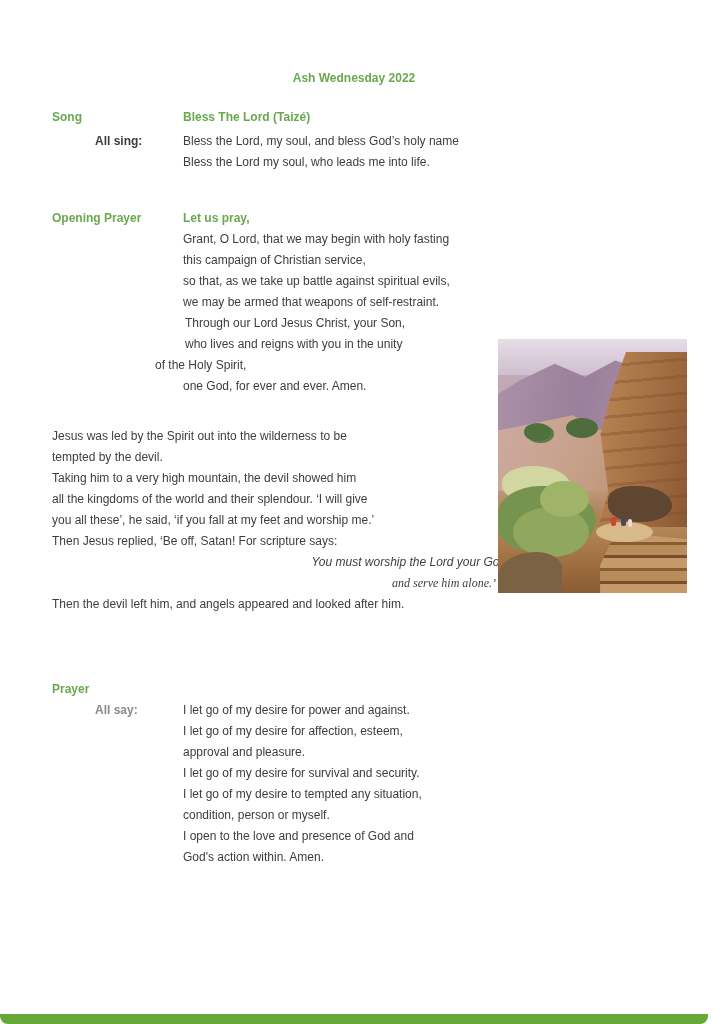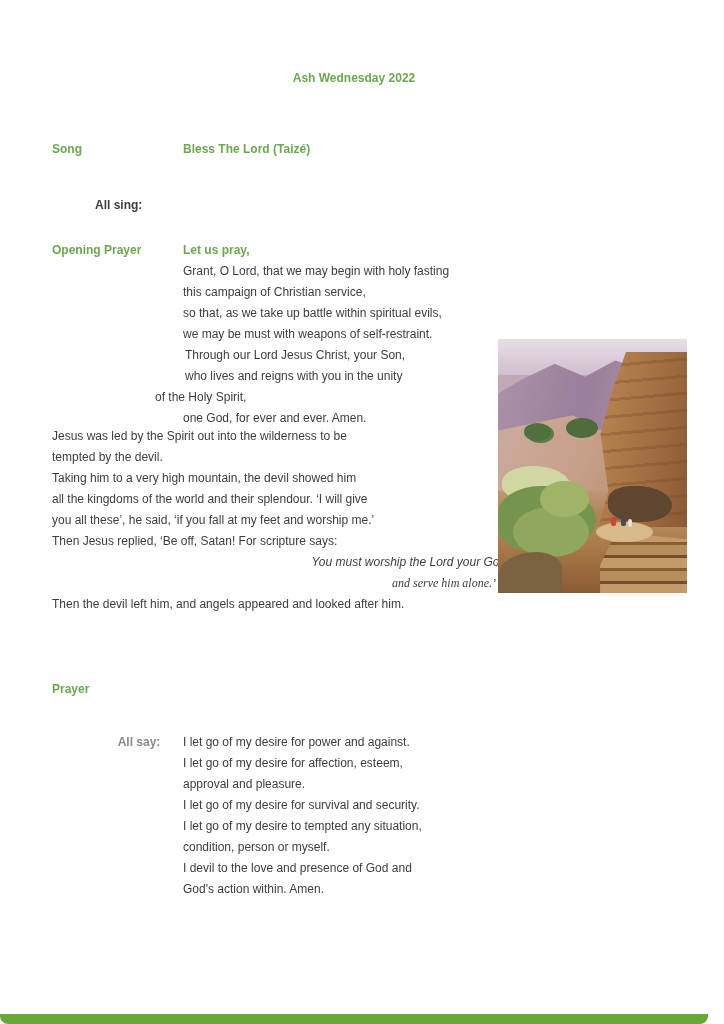--- a/index.html
+++ b/index.html
@@ -4,23 +4,23 @@
 <style>
   html,body{margin:0;padding:0;background:#ffffff;}
   .page{
     position:relative; width:708px; height:1024px; background:#ffffff;
     font-family:"Liberation Sans","DejaVu Sans",sans-serif;
     font-size:12px; line-height:21px; color:#3d3d3d; overflow:hidden;border-radius:8px;
   }
   .abs{position:absolute;}
   .green{color:#6aa84f; font-weight:bold;}
   .bold{font-weight:bold;}
-  .gray{color:#8a8a8a; font-weight:bold;text-align:center;}
+  .gray{color:#8a8a8a; font-weight:bold;}
   .italic{font-style:italic;text-align:center;}
-  .row{display:flex; align-items:flex-start;margin-top:32px;}
+  .row{display:flex; align-items:flex-start;}
   .col-label{width:131px; flex:none;}
   .col-label.sub{padding-left:43px; box-sizing:border-box;}
   .line{height:21px; white-space:nowrap;}
   .gap3{height:3px;}
   .outdent{margin-left:-28px;}
   .ind1{margin-left:91px;}
   .ind2{margin-left:158px;font-family:Liberation Serif, serif;}
   .title-block{left:0; right:0; top:68px; text-align:center;}
 
   
@@ -72,32 +72,36 @@
   </div>
 
   <div class="abs" style="left:52px; top:107px; right:30px;">
     <div class="row">
       <div class="col-label green line">Song</div>
       <div class="green line">Bless The Lord (Taizé)</div>
     </div>
     <div class="gap3"></div>
     <div class="row">
       <div class="col-label sub bold line">All sing:</div>
+      <div>
+        <div class="line">Bless the Lord, my soul, and bless God’s holy name</div>
+        <div class="line">Bless the Lord my soul, who leads me into life.</div>
+      </div>
     </div>
   </div>
 
   <div class="abs" style="left:52px; top:208px; right:30px;">
     <div class="row">
       <div class="col-label green line">Opening Prayer</div>
       <div>
         <div class="green line">Let us pray,</div>
         <div class="line">Grant, O Lord, that we may begin with holy fasting</div>
         <div class="line">this campaign of Christian service,</div>
-        <div class="line">so that, as we take up battle within spiritual evils,</div>
-        <div class="line">we may be must with weapons of self-restraint.</div>
+        <div class="line">so that, as we take up battle against spiritual evils,</div>
+        <div class="line">we may be armed that weapons of self-restraint.</div>
         <div class="line" style="margin-left:2px;">Through our Lord Jesus Christ, your Son,</div>
         <div class="line" style="margin-left:2px;">who lives and reigns with you in the unity</div>
         <div class="line outdent">of the Holy Spirit,</div>
         <div class="line">one God, for ever and ever. Amen.</div>
       </div>
     </div>
   </div>
 
   <div class="abs" style="left:52px; top:426px; right:30px;">
     <div class="line">Jesus was led by the Spirit out into the wilderness to be</div>
@@ -115,21 +119,21 @@
     <div class="green line">Prayer</div>
     <div class="row">
       <div class="col-label sub gray line">All say:</div>
       <div>
         <div class="line">I let go of my desire for power and against.</div>
         <div class="line">I let go of my desire for affection, esteem,</div>
         <div class="line">approval and pleasure.</div>
         <div class="line">I let go of my desire for survival and security.</div>
         <div class="line">I let go of my desire to tempted any situation,</div>
         <div class="line">condition, person or myself.</div>
-        <div class="line">I devil to the love and presence of God and</div>
+        <div class="line">I open to the love and presence of God and</div>
         <div class="line">God's action within. Amen.</div>
       </div>
     </div>
   </div>
 
   <div class="abs photo">
     <div class="ph photo-sky"></div>
     <div class="ph photo-mountain"></div>
     <div class="ph photo-valley"></div>
     <div class="ph photo-tree1"></div>

